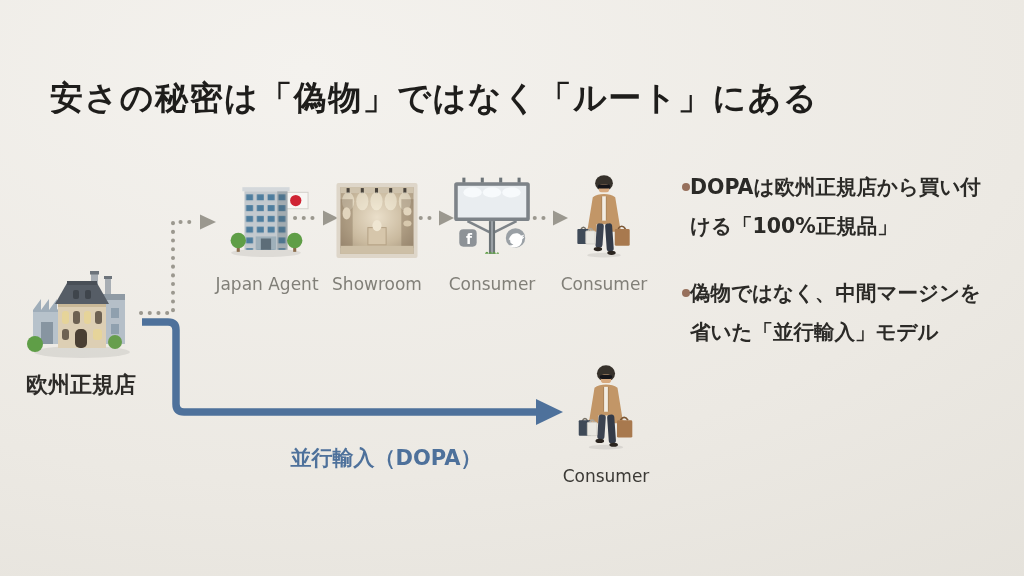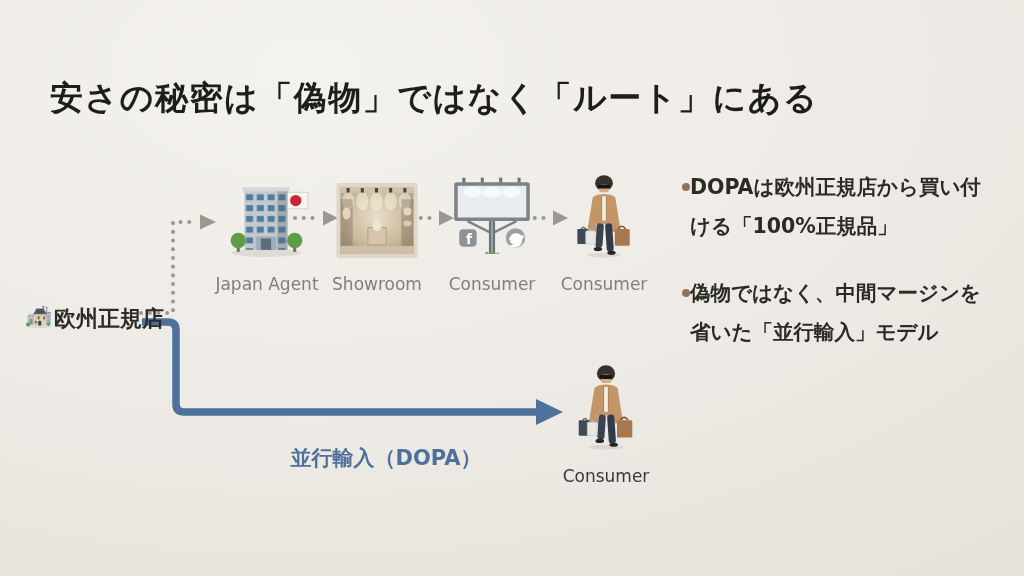--- a/index.html
+++ b/index.html
@@ -15,21 +15,21 @@
   .step-label{font-size:17px;color:#817f78;margin-top:16px;white-space:nowrap;}
   .step-label.dark{color:#3b3935;}
   #step-japan-agent{left:209px;top:172px;}
   #step-showroom{left:319px;top:172px;text-align:center;}
   #step-marketing{left:434px;top:172px;}
   #step-consumer-top{left:546px;top:172px;}
   #step-consumer-bottom{left:548px;top:364px;}
   .route-label{position:absolute;left:275px;top:301px;width:260px;text-align:center;
     font-size:19px;color:#8b8880;white-space:nowrap;}
   .source{position:absolute;left:26px;top:268px;width:138px;display:flex;
-    flex-direction:row;align-items:center;}
+    flex-direction:column;align-items:flex-start;}
   .source-label{font-size:22px;font-weight:600;color:#2d2b28;margin-top:2px;white-space:nowrap;}
   .parallel-label{position:absolute;left:270px;top:444px;width:232px;text-align:center;
     font-size:21px;font-weight:700;color:#4e719b;white-space:nowrap;}
   .connectors{position:absolute;left:0;top:0;width:1024px;height:576px;pointer-events:none;}
   .bullets{position:absolute;left:682px;top:168px;width:314px;margin:0;padding:0;list-style:none;}
   .bullets li{display:flex;margin-bottom:28px;font-size:20.5px;font-weight:700;
     color:#2b2a27;line-height:1.9;}
   .bullet-dot{flex:0 0 auto;width:8px;height:8px;border-radius:50%;background:#97705c;margin-top:15px;}
 </style>
 </head>

